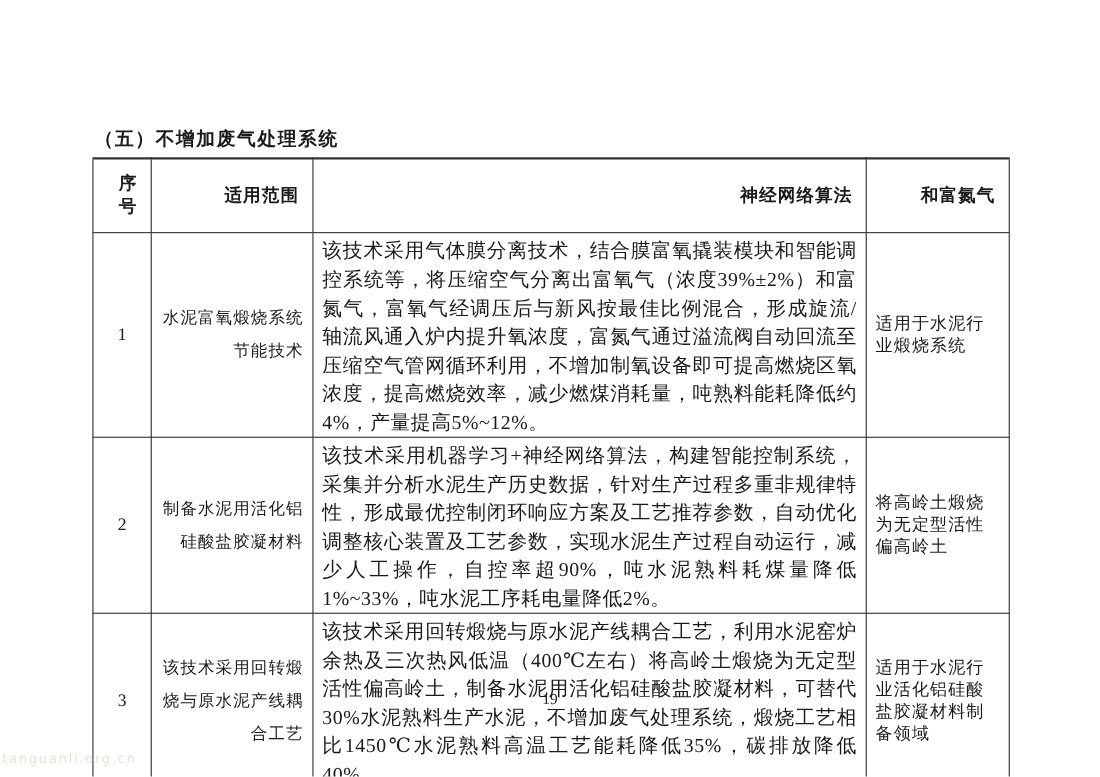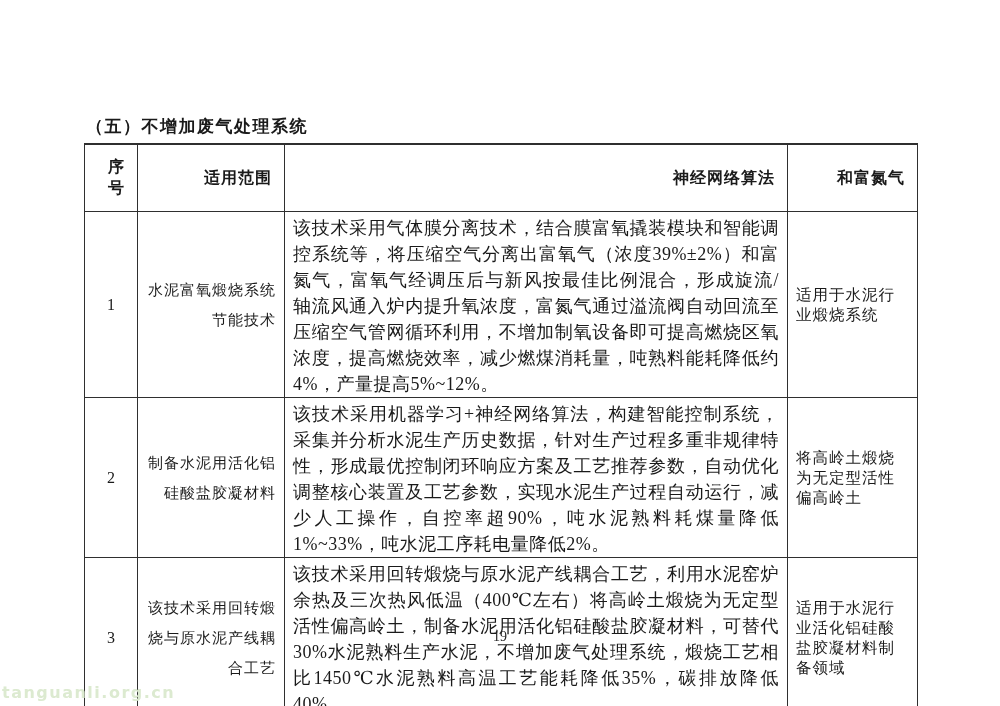--- a/index.html
+++ b/index.html
@@ -77,22 +77,22 @@
     left: 0; top: 629px;
     width: 1000px;
     text-align: center;
     font-size: 14px;
     font-family: Liberation Serif, serif;
     color: #222;
   }
   .watermark {
     position: absolute;
     left: 2px; top: 683px;
-    font-size: 16px;
-    font-weight: bold;
+    font-size: 12px;
+    font-weight: normal;
     letter-spacing: 1.5px;
     font-family: "DejaVu Sans", "Liberation Sans", sans-serif;
     color: #dcead0;
     white-space: nowrap;
   }
 </style>
 </head>
 <body>
 
 <div class="section-title">（五）不增加废气处理系统</div>

